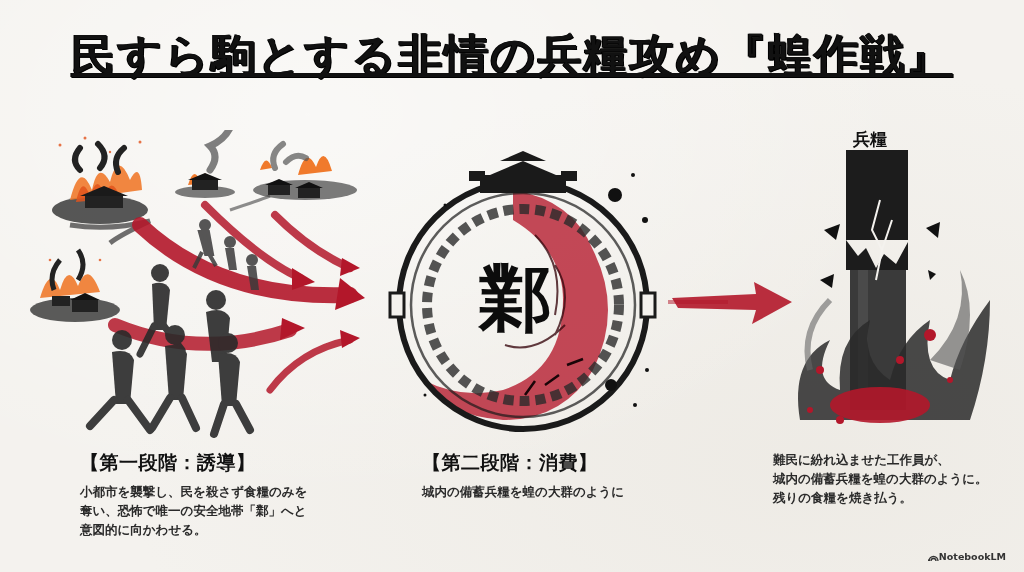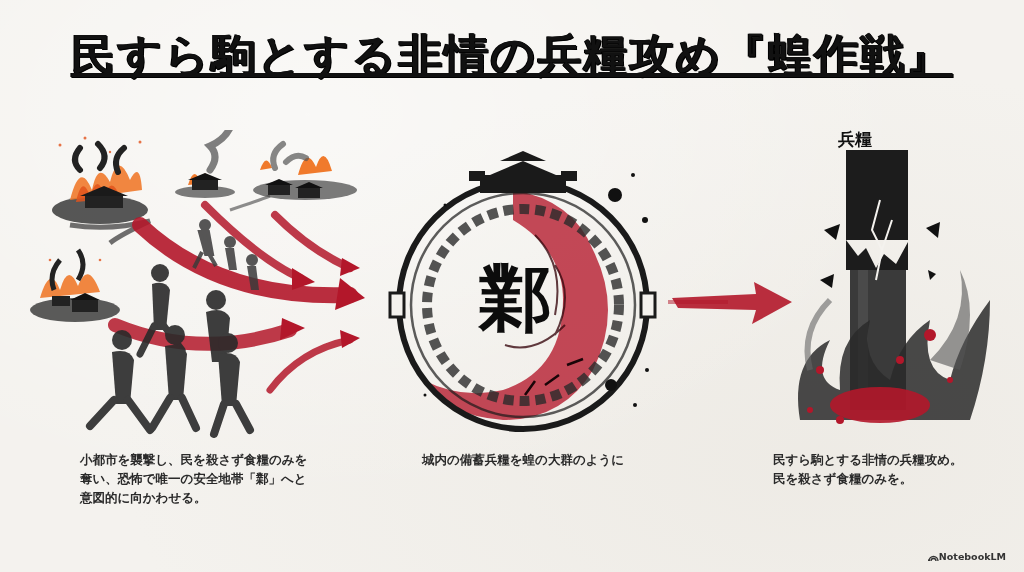--- a/index.html
+++ b/index.html
@@ -35,21 +35,21 @@
     #mid-arrow { left: 668px; top: 272px; width: 130px; height: 60px; }
     #scene3 { left: 780px; top: 120px; width: 220px; height: 325px; }
 
     .ye-char {
       position: absolute; left: 470px; top: 248px; width: 90px; height: 100px;
       font-family: "DejaVu Serif", serif; font-weight: bold;
       font-size: 72px; line-height: 100px; text-align: center; color: #0c0c0c;
     }
     .granary-label {
       position: absolute; left: 838px; top: 128px; width: 64px;
-      text-align: left;
+      text-align: center;
       font-family: "DejaVu Sans", sans-serif; font-weight: bold;
       font-size: 17px; color: #111;
     }
 
     .stage { position: absolute; top: 450px; }
     #stage1 { left: 80px; }
     #stage2 { left: 422px; }
     #stage3 { left: 773px; }
     .stage-heading {
       font-family: "DejaVu Sans", sans-serif; font-weight: bold;
@@ -243,32 +243,35 @@
         <circle cx="40" cy="250" r="4"></circle>
         <circle cx="30" cy="290" r="3"></circle>
       <circle cx="170" cy="260" r="3"></circle>
         <circle cx="60" cy="300" r="4"></circle>
         <circle cx="120" cy="240" r="4"></circle>
     </g>
   </svg>
 </div>
 
 <div class="stage" id="stage1">
+  <div class="stage-heading">【第一段階：誘導】</div>
   <div class="stage-line">小都市を襲撃し、民を殺さず食糧のみを</div>
   <div class="stage-line">奪い、恐怖で唯一の安全地帯「鄴」へと</div>
   <div class="stage-line">意図的に向かわせる。</div>
 </div>
 
 <div class="stage" id="stage2">
+  <div class="stage-heading">【第二段階：消費】</div>
   <div class="stage-line">城内の備蓄兵糧を蝗の大群のように</div>
 </div>
 
 <div class="stage" id="stage3">
-  <div class="stage-line">民すら駒とする非情の兵糧攻め。</div>
-  <div class="stage-line">民を殺さず食糧のみを。</div>
+  <div class="stage-line">難民に紛れ込ませた工作員が、</div>
+  <div class="stage-line">城内の備蓄兵糧を蝗の大群のように。</div>
+  <div class="stage-line">残りの食糧を焼き払う。</div>
 </div>
 
 <div class="brand">
   <svg class="brand-icon" viewBox="0 0 11 8">
     <path d="M1 8 A4.5 4.5 0 0 1 10 8" stroke="#333" stroke-width="1.3" fill="none"></path>
     <path d="M3 8 A2.5 2.5 0 0 1 8 8" stroke="#333" stroke-width="1.3" fill="none"></path>
     <rect x="0" y="6.5" width="2" height="1.5" fill="#333"></rect>
   </svg>
   <span>NotebookLM</span>
 </div>

